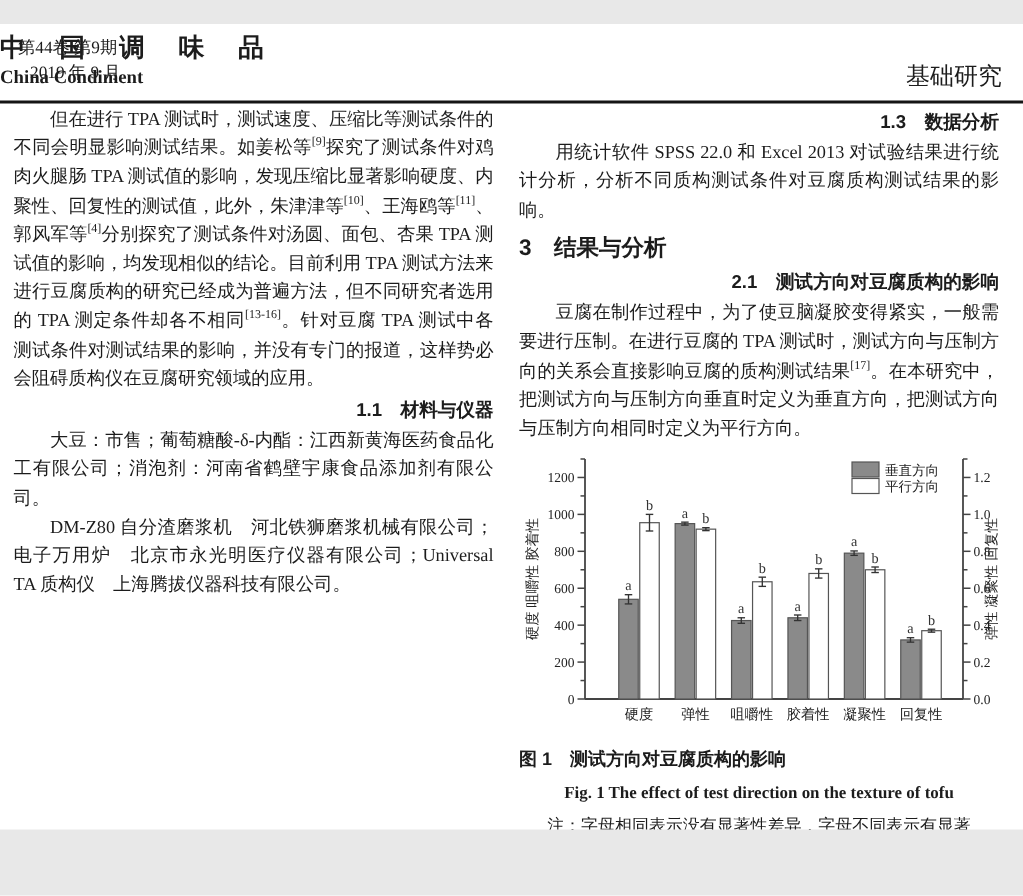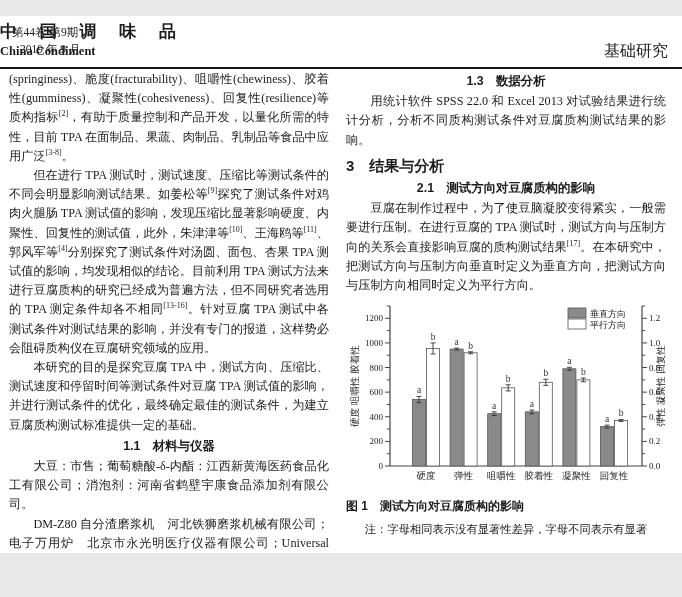--- a/index.html
+++ b/index.html
@@ -22,21 +22,21 @@
   
   .columns { position:absolute; top:54px; left:9px; right:9px; display:flex; gap:17px; }
   .col { width:320px; font-size:12.2px; line-height:19.2px; text-align:justify;
          text-justify:inter-ideograph; }
   .para { margin:0; }
   .para.indent { text-indent:2em; }
   sup { font-size:8px; line-height:0; }
   .h1 { font-family:"Liberation Sans","DejaVu Sans",sans-serif; font-weight:bold;
         font-size:15px; margin:6px 0 4px 0; text-align:left; }
   .h2 { font-family:"Liberation Sans","DejaVu Sans",sans-serif; font-weight:bold;
-        font-size:12.4px; margin:2px 0 1px 0; text-align:center; }
+        font-size:12.4px; margin:2px 0 1px 0; text-align:right; }
   
   .figure-area { margin-top:5px; }
   .fig-cap-cn { text-align:left; font-family:"Liberation Sans","DejaVu Sans",sans-serif;
                 font-weight:bold; font-size:12px; margin-top:1px; }
   .fig-cap-en { text-align:center; font-weight:bold; font-size:11.3px; margin-top:3px; }
   .fig-note  { text-align:center; font-family:"Liberation Sans","DejaVu Sans",sans-serif;
                font-size:11.3px; margin-top:3px; white-space:nowrap; }
 </style>
 </head>
 <body>
@@ -50,23 +50,21 @@
     </div>
     <div class="center-block">
       <div class="journal-cn">中 国 调 味 品</div>
       <div class="journal-en">China Condiment</div>
     </div>
     <div class="section-tag">基础研究</div>
   </div>
 
   <div class="columns">
     <div class="col" id="left-col">
-        <p class="para">(springiness)、脆度(fracturability)、咀嚼性(chewiness)、胶着性(gumminess)、凝聚性(cohesiveness)、回复性(resilience)等质构指标<sup>[2]</sup>，有助于质量控制和产品开发，以量化所需的特性，目前 TPA 在面制品、果蔬、肉制品、乳制品等食品中应用广泛<sup>[3-8]</sup>。</p>
         <p class="para indent">但在进行 TPA 测试时，测试速度、压缩比等测试条件的不同会明显影响测试结果。如姜松等<sup>[9]</sup>探究了测试条件对鸡肉火腿肠 TPA 测试值的影响，发现压缩比显著影响硬度、内聚性、回复性的测试值，此外，朱津津等<sup>[10]</sup>、王海鸥等<sup>[11]</sup>、郭风军等<sup>[4]</sup>分别探究了测试条件对汤圆、面包、杏果 TPA 测试值的影响，均发现相似的结论。目前利用 TPA 测试方法来进行豆腐质构的研究已经成为普遍方法，但不同研究者选用的 TPA 测定条件却各不相同<sup>[13-16]</sup>。针对豆腐 TPA 测试中各测试条件对测试结果的影响，并没有专门的报道，这样势必会阻碍质构仪在豆腐研究领域的应用。</p>
-        <p class="para indent">本研究的目的是探究豆腐 TPA 中，测试方向、压缩比、测试速度和停留时间等测试条件对豆腐 TPA 测试值的影响，并进行测试条件的优化，最终确定最佳的测试条件，为建立豆腐质构测试标准提供一定的基础。</p>
         <div class="h2">1.1　材料与仪器</div>
         <p class="para indent">大豆：市售；葡萄糖酸-δ-内酯：江西新黄海医药食品化工有限公司；消泡剂：河南省鹤壁宇康食品添加剂有限公司。</p>
         <p class="para indent">DM-Z80 自分渣磨浆机　河北铁狮磨浆机械有限公司；电子万用炉　北京市永光明医疗仪器有限公司；Universal TA 质构仪　上海腾拔仪器科技有限公司。</p>
       </div>
     <div class="col" id="right-col">
 
         <div class="h2">1.3　数据分析</div>
         <p class="para indent">用统计软件 SPSS 22.0 和 Excel 2013 对试验结果进行统计分析，分析不同质构测试条件对豆腐质构测试结果的影响。</p>
         <div class="h1">3　结果与分析</div>
         <div class="h2">2.1　测试方向对豆腐质构的影响</div>
@@ -185,18 +183,19 @@
               <text x="275" y="116.47692307692309" text-anchor="middle" font-size="9.5" font-family="Liberation Serif, DejaVu Serif, serif" fill="#333">b</text>
               <text x="268" y="179" text-anchor="middle" font-size="9.5" font-family="Liberation Sans, DejaVu Sans, sans-serif" fill="#222">回复性</text>
               <text x="12" y="86" transform="rotate(-90 12 86)" text-anchor="middle" font-size="9.5" font-family="Liberation Sans, DejaVu Sans, sans-serif" fill="#222">硬度 咀嚼性 胶着性</text>
               <text x="318" y="86" transform="rotate(-90 318 86)" text-anchor="middle" font-size="9.5" font-family="Liberation Sans, DejaVu Sans, sans-serif" fill="#222">弹性 凝聚性 回复性</text>
               <rect x="222" y="8" width="18" height="10" fill="#8a8a8a" stroke="#555" stroke-width="0.8"></rect>
               <text x="244" y="16.5" font-size="9" font-family="Liberation Sans, DejaVu Sans, sans-serif" fill="#222">垂直方向</text>
               <rect x="222" y="19" width="18" height="10" fill="#ffffff" stroke="#555" stroke-width="0.8"></rect>
               <text x="244" y="27.5" font-size="9" font-family="Liberation Sans, DejaVu Sans, sans-serif" fill="#222">平行方向</text>
             </svg></div>
     <div class="fig-cap-cn">图 1　测试方向对豆腐质构的影响</div>
+    <div class="fig-cap-en">Fig. 1 The effect of test direction on the texture of tofu</div>
     <div class="fig-note">注：字母相同表示没有显著性差异，字母不同表示有显著</div>
   </div>
 </div>
   </div>
 
 </div>
 
 </body></html>

